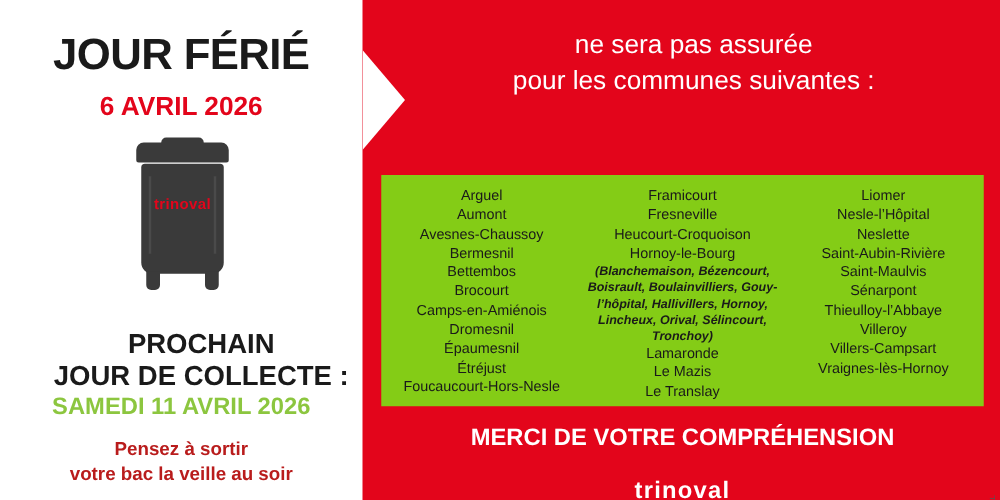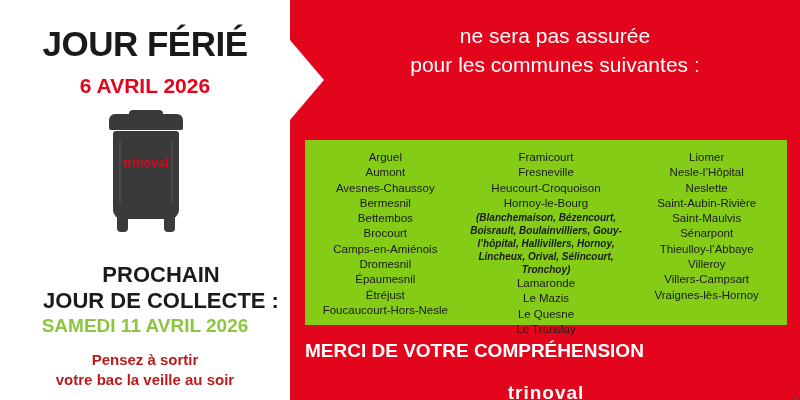--- a/index.html
+++ b/index.html
@@ -228,20 +228,21 @@
     font-size: 10px;
     line-height: 1.3;
     display: block;
     font-weight: bold;
   }
   .merci {
     position: absolute;
     left: 305px;
     top: 340px;
     width: 482px;
+    text-align: center;
     color: #ffffff;
     font-size: 19px;
     font-weight: bold;
   }
 
   
   .bottom-logo {
     position: absolute;
     left: 305px;
     top: 382px;
@@ -321,21 +322,20 @@
         <div>Foucaucourt-Hors-Nesle</div>
       </div>
       <div class="col">
         <div>Framicourt</div>
         <div>Fresneville</div>
         <div>Heucourt-Croquoison</div>
         <div>Hornoy-le-Bourg</div>
         <span class="ital">(Blanchemaison, Bézencourt, Boisrault, Boulainvilliers, Gouy-l’hôpital, Hallivillers, Hornoy, Lincheux, Orival, Sélincourt, Tronchoy)</span>
         <div>Lamaronde</div>
         <div>Le Mazis</div>
-        <div>Le Quesne</div>
         <div>Le Translay</div>
       </div>
       <div class="col">
         <div>Liomer</div>
         <div>Nesle-l’Hôpital</div>
         <div>Neslette</div>
         <div>Saint-Aubin-Rivière</div>
         <div>Saint-Maulvis</div>
         <div>Sénarpont</div>
         <div>Thieulloy-l’Abbaye</div>

